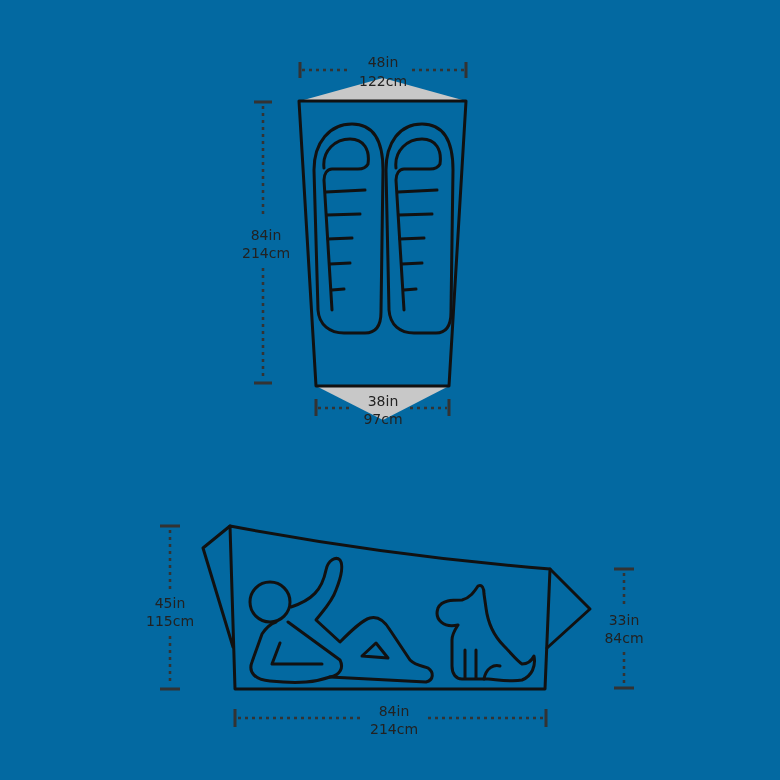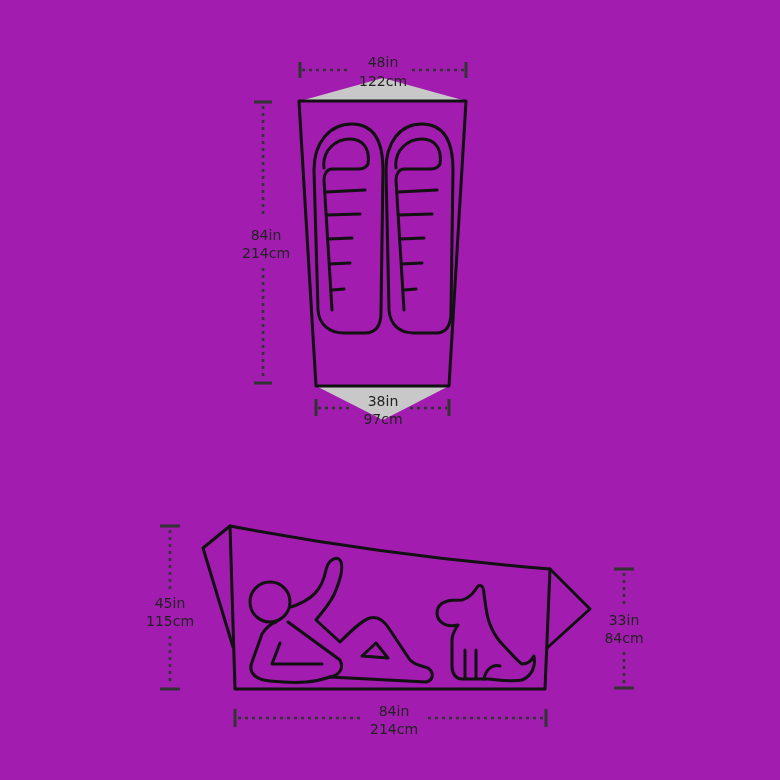--- a/index.html
+++ b/index.html
@@ -1,16 +1,16 @@
 <!DOCTYPE html>
 <html><head>
 <meta charset="utf-8">
 <style>
   html, body { margin: 0; padding: 0; background: #ffffff; }
-  .canvas { position: relative; width: 780px; height: 780px; background: #a21caf; overflow: hidden; }
+  .canvas { position: relative; width: 780px; height: 780px; background: #0369a1; overflow: hidden; }
   svg { position: absolute; left: 0; top: 0; }
   .lbl { font-family: "DejaVu Sans", sans-serif; font-size: 14px; fill: #222222; }
   .outline { fill: none; stroke: #111111; stroke-width: 3; stroke-linejoin: round; stroke-linecap: round; }
   .fig { fill: none; stroke: #111111; stroke-width: 3; stroke-linejoin: round; stroke-linecap: round; }
   .dim { stroke: #333333; stroke-width: 2.5; stroke-dasharray: 3 4; fill: none; }
   .cap { stroke: #333333; stroke-width: 3; }
 </style>
 </head>
 <body>
 

